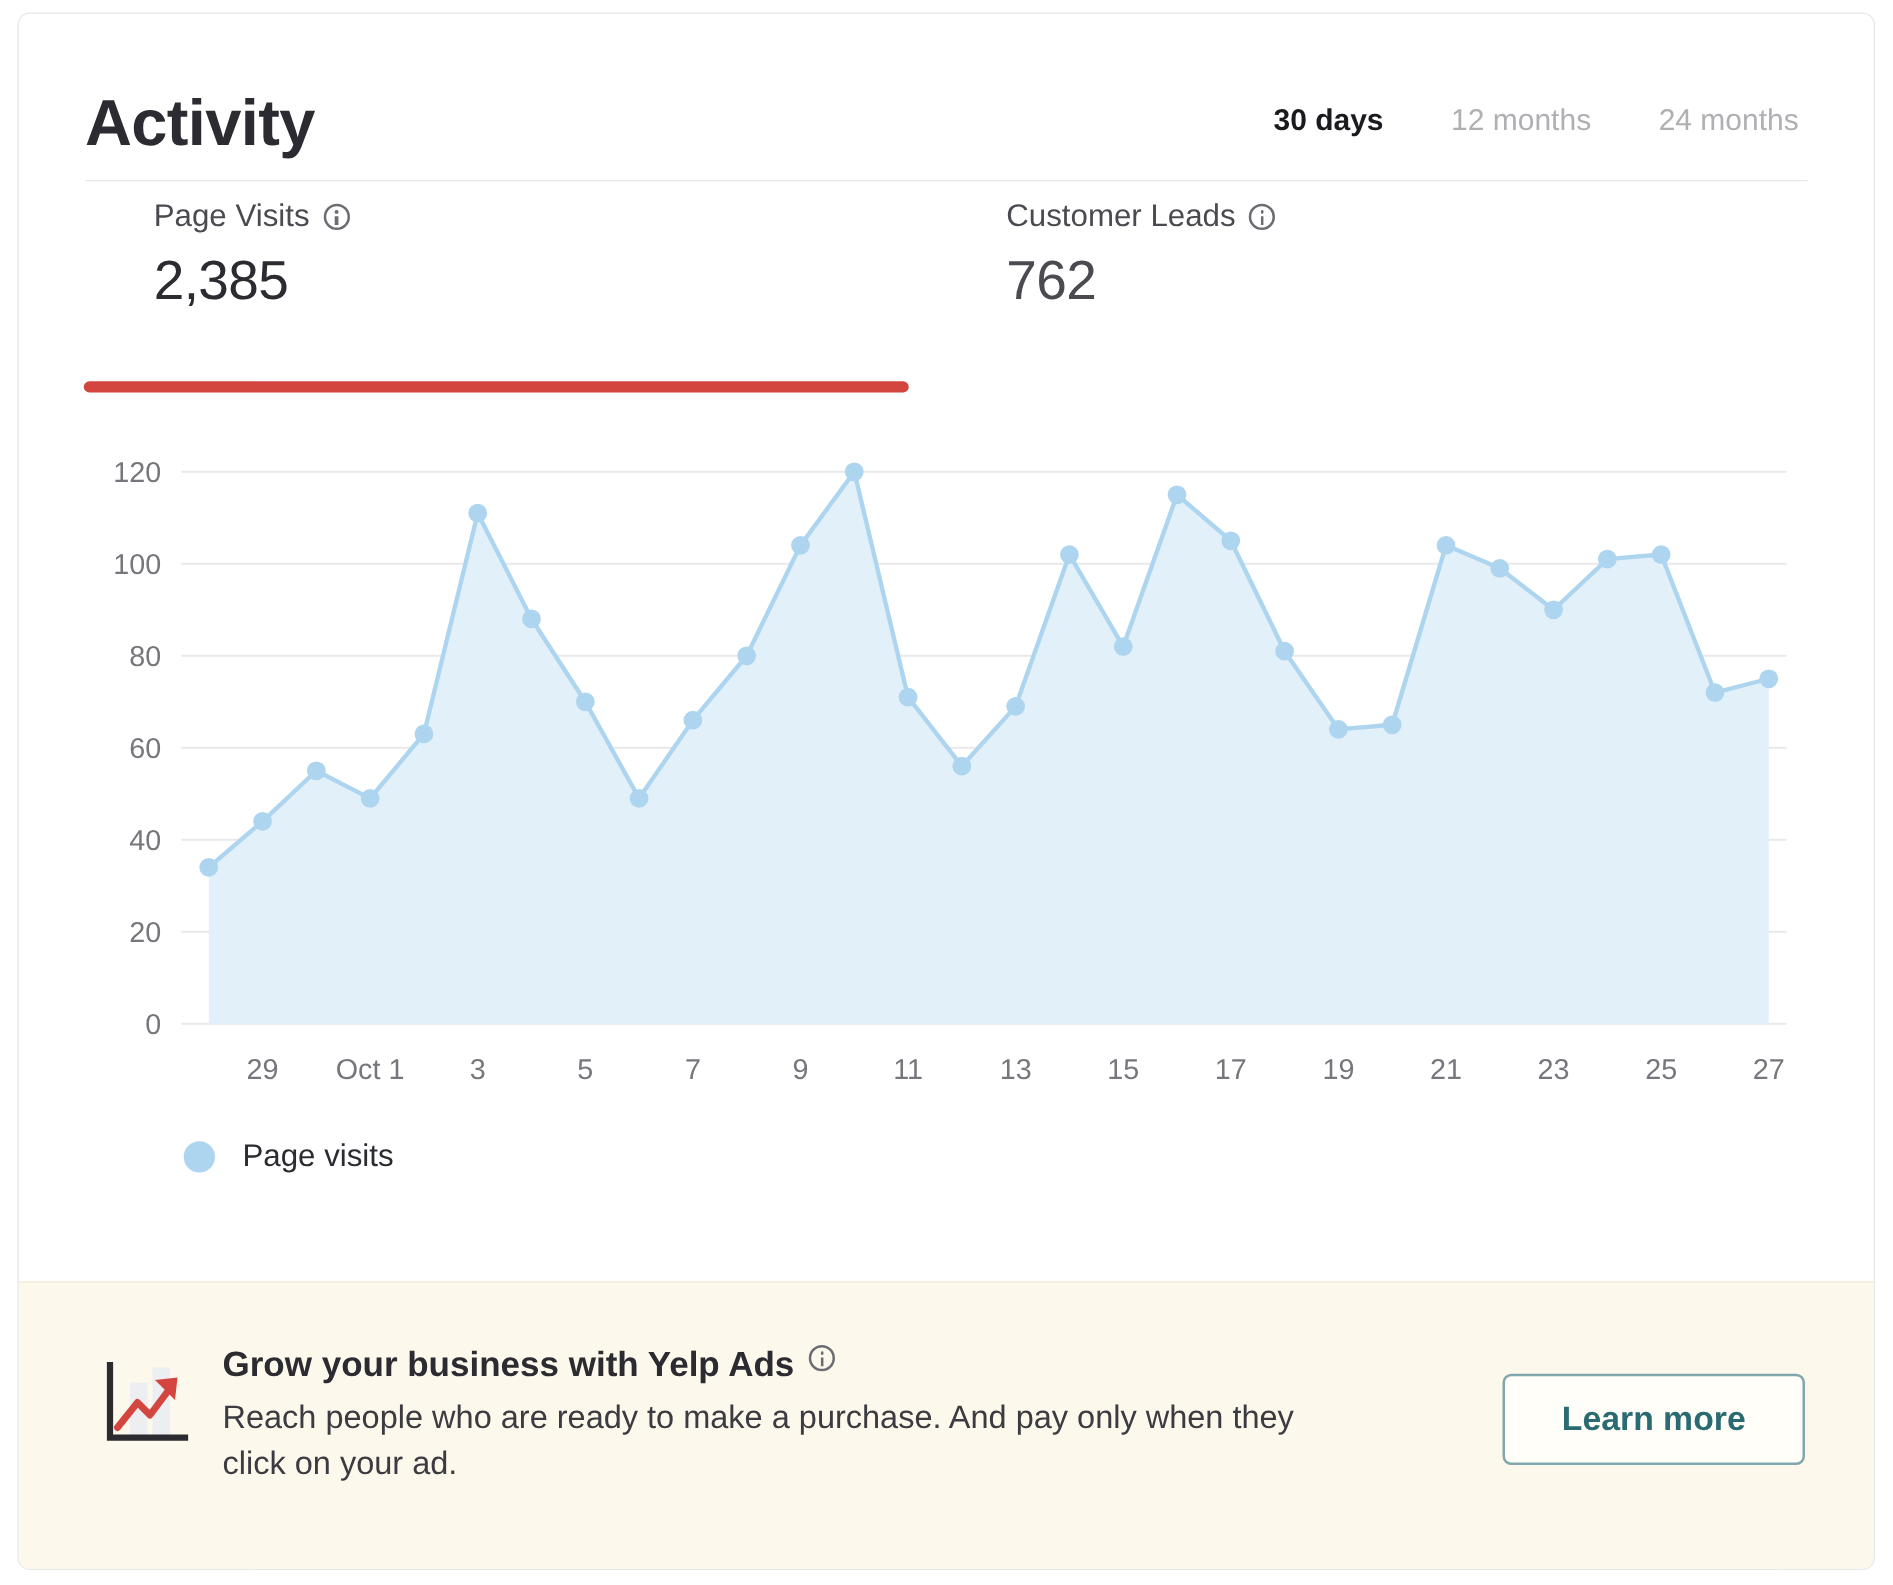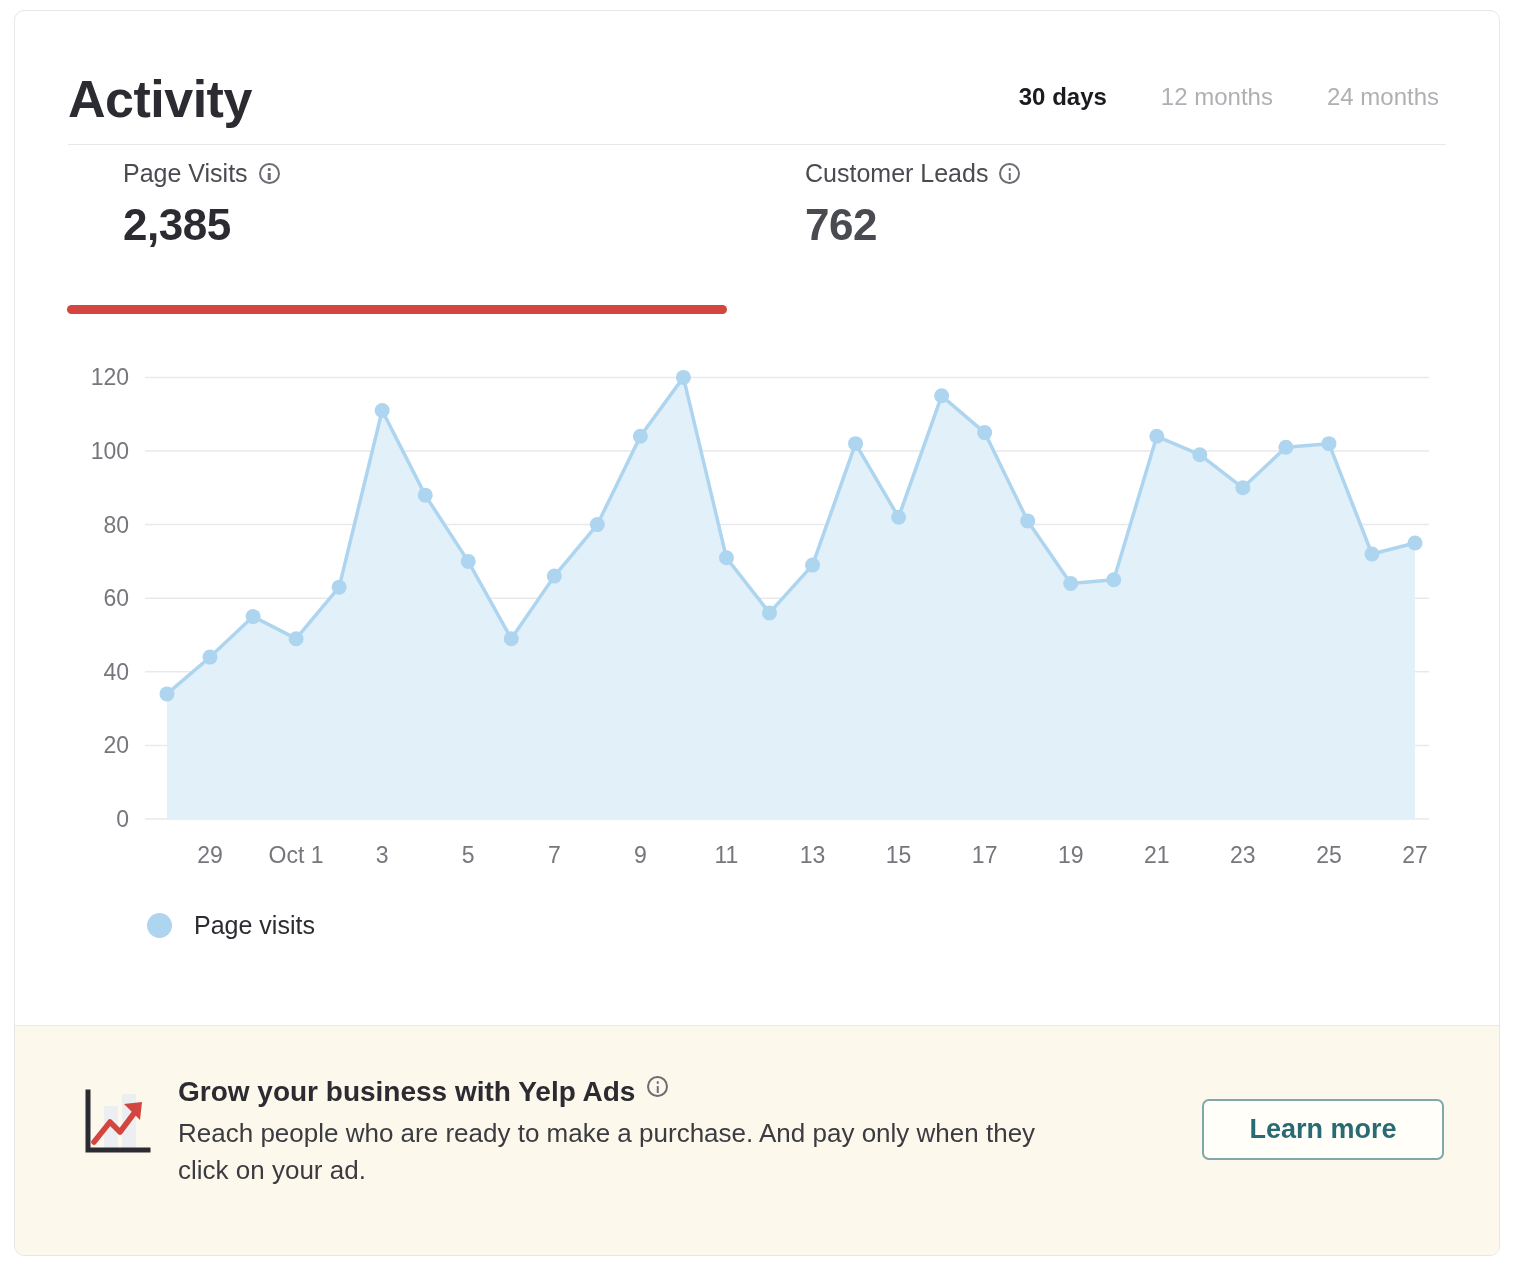--- a/index.html
+++ b/index.html
@@ -91,21 +91,21 @@
     content: "";
     position: absolute;
     left: 50%; top: 7.5px;
     transform: translateX(-50%);
     width: 2.5px; height: 7px;
     background: #6c6c73;
   }
   .metric-value {
     margin-top: 12px;
     font-size: 44px;
-    font-weight: bold;
+    font-weight: normal;
     color: #4a4a51;
     letter-spacing: -0.5px;
   }
   .metric.m0 .metric-value { color: #2b2b31; }
   .accent-bar {
     position: absolute;
     left: 52px; top: 294px;
     width: 660px; height: 9px;
     background: #d3453f;
     border-radius: 5px;
@@ -163,21 +163,21 @@
   .promo-body {
     margin-top: 7px;
     font-size: 26px;
     line-height: 1.42;
     color: #3b3b41;
     max-width: 880px;
   }
   .learn-more {
     position: absolute;
     right: 56px; top: 73px;
-    width: 242px; height: 61px;
+    width: 242px; height: 73px;
     border: 2px solid #7fa7ac;
     border-radius: 7px;
     background: #fffef9;
     color: #2a6b73;
     font-size: 27px;
     font-weight: bold;
     font-family: "Liberation Sans", sans-serif;
     cursor: pointer;
     display: flex;
     align-items: center;

